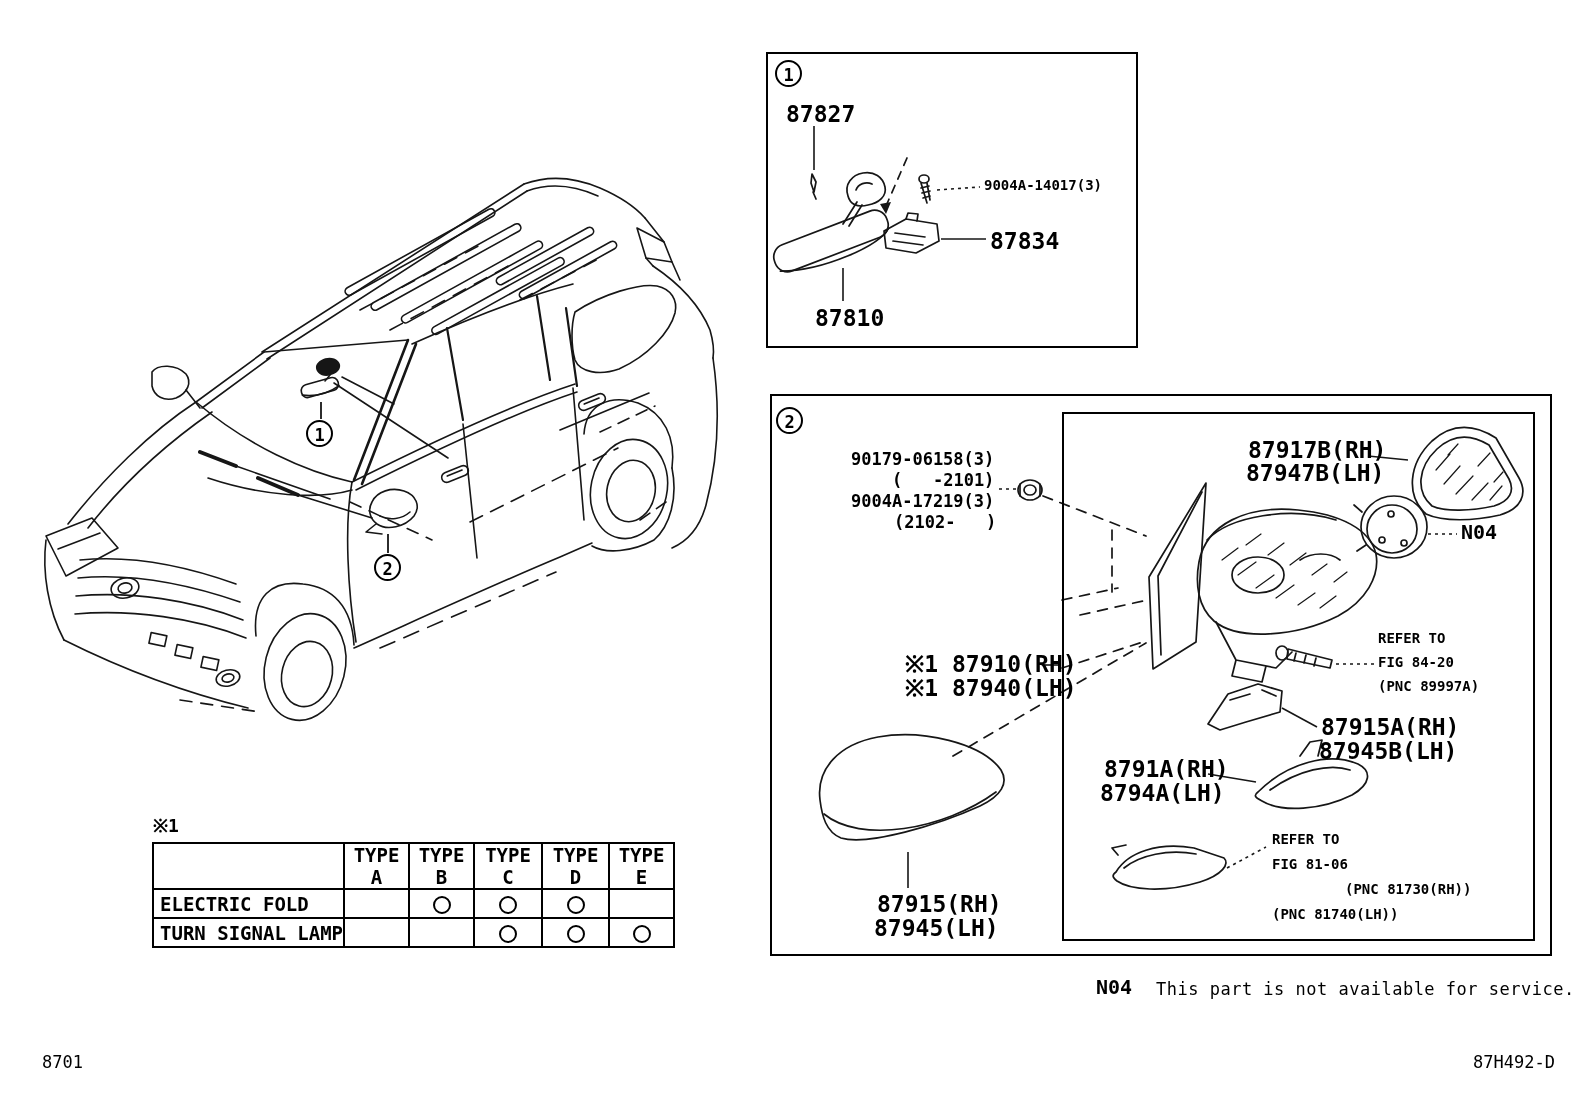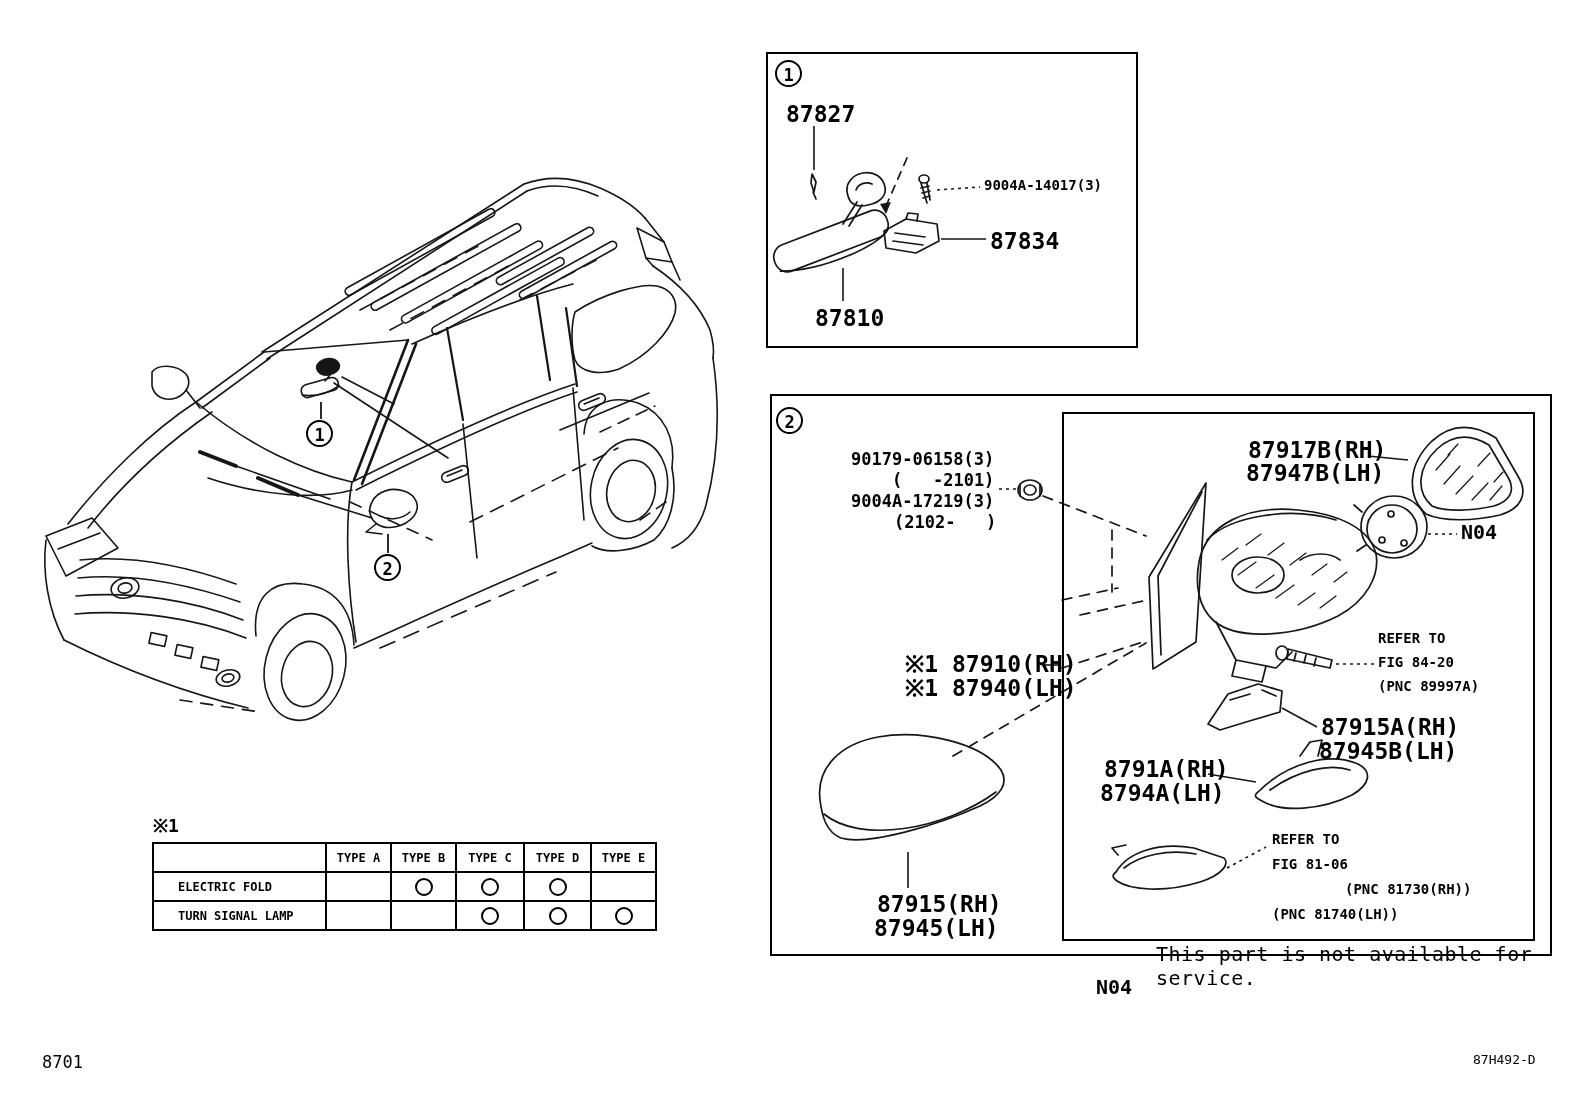--- a/index.html
+++ b/index.html
@@ -7,34 +7,34 @@
         font-family:"DejaVu Sans Mono",monospace;color:#000}
   .art{position:absolute;left:0;top:0}
   .panel{position:absolute;border:2px solid #000;box-sizing:border-box;background:transparent}
   .pl{position:absolute;font-weight:bold;font-size:23px;line-height:1.18;white-space:pre}
   .s17{font-size:17px}
   .s18{font-size:14px}
   .s20{font-size:20px}
   .cnum{position:absolute;width:27px;height:27px;border:2px solid #000;border-radius:50%;
         text-align:center;line-height:26px;font-size:17px;font-weight:bold;background:#fff;box-sizing:border-box}
   .corner{position:absolute;font-size:17px;font-weight:normal}
-  .fig-right{font-size:13px}
+  .fig-right{font-size:17px}
   
   .spec-note{position:absolute;left:153px;top:813px;font-size:18px;font-weight:bold}
   table.spec{position:absolute;left:152px;top:842px;border-collapse:collapse;table-layout:fixed}
   table.spec th,table.spec td{border:2px solid #000;padding:0;margin:8px;
-        font-size:12px;font-weight:bold;text-align:center;vertical-align:middle;height:27px;
+        font-size:19px;font-weight:bold;text-align:center;vertical-align:middle;height:27px;
         font-family:"DejaVu Sans Mono",monospace}
-  table.spec td.rl{text-align:left;padding-left:24px;white-space:nowrap}
+  table.spec td.rl{text-align:left;padding-left:6px;white-space:nowrap}
   .mark{display:inline-block;width:18px;height:18px;border:2.5px solid #000;border-radius:50%;
         visibility:hidden;vertical-align:middle;box-sizing:border-box}
   .mark[data-v="○"]{visibility:visible}
   
   .note-code{position:absolute;left:1096px;top:975px;font-size:20px;font-weight:bold}
-  .note-text{position:absolute;left:1156px;top:942px;font-size:20px;letter-spacing:.5px}
+  .note-text{position:absolute;left:1156px;top:979px;font-size:17px;letter-spacing:.5px}
 </style>
 </head>
 <body>
 
 <div class="page">
 
   <svg class="art" width="1592" height="1099" viewBox="0 0 1592 1099">
 
     <g stroke="#161616" fill="none" stroke-width="1.6" stroke-linecap="round" stroke-linejoin="round">
 

